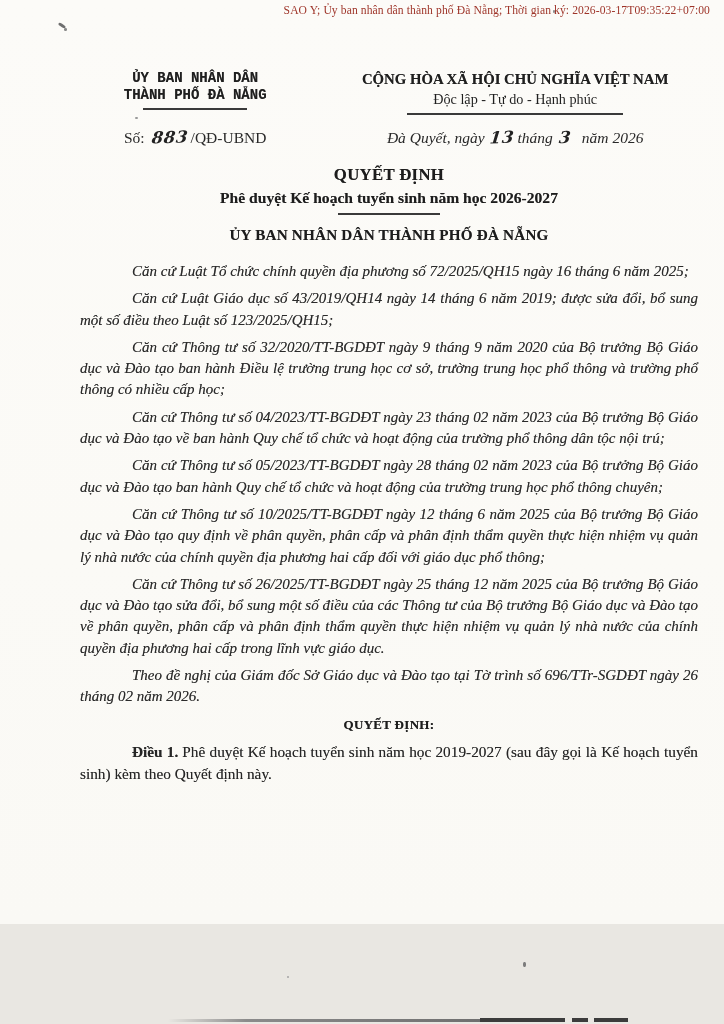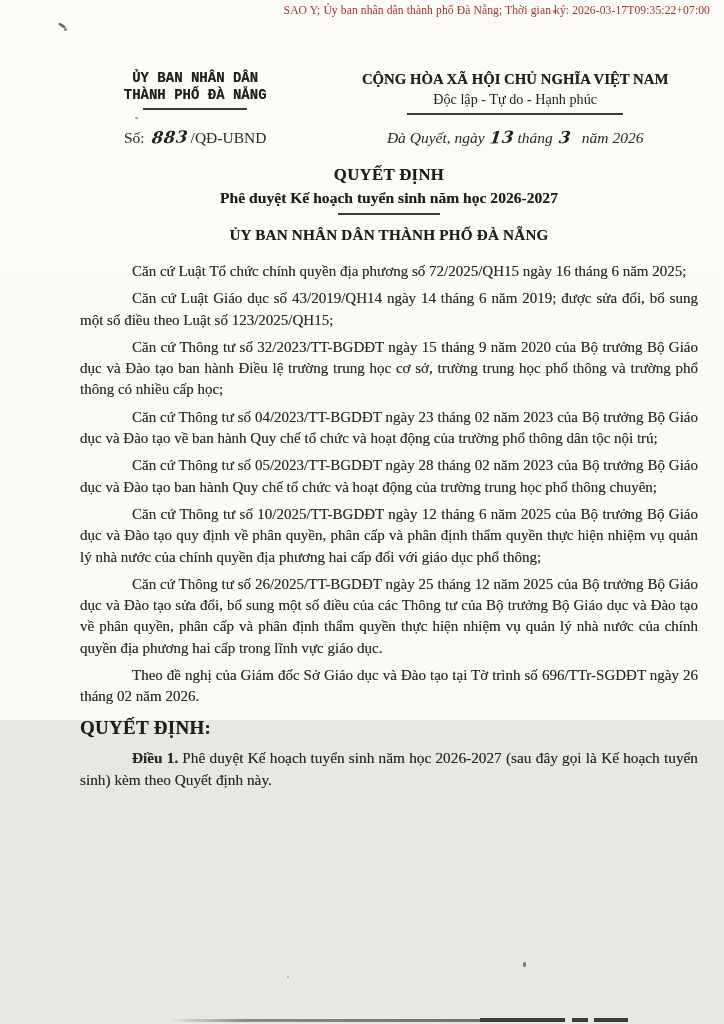--- a/index.html
+++ b/index.html
@@ -2,21 +2,21 @@
 <html><head>
 <meta charset="utf-8">
 <style>
   html,body{margin:0;padding:0;}
   body{
     width:724px;height:1024px;overflow:hidden;
     background:#e9e7e2;
     font-family:"Liberation Serif","DejaVu Serif",serif;
   }
   .page{
-    position:relative;width:724px;height:720px;
+    position:relative;width:724px;height:924px;
     background:linear-gradient(180deg,#fcfbf8 0%,#fbfaf6 60%,#faf9f5 100%);
     color:#282828;
   }
   .stamp-line{
     position:absolute;top:4px;right:14px;
     font-size:11.6px;letter-spacing:0.1px;
     white-space:nowrap;
   }
   .header-row{
     position:absolute;top:70px;left:60px;right:24px;
@@ -53,26 +53,26 @@
   .title-block{position:absolute;top:165px;left:80px;right:26px;text-align:center;}
   .title-main{font-weight:bold;font-size:16.8px;color:#1d1d1d;letter-spacing:0.3px;
     text-shadow:0 0 0.4px rgba(30,30,30,.6);}
   .title-sub{font-weight:bold;font-size:15.6px;margin-top:4px;color:#1d1d1d;
     text-shadow:0 0 0.4px rgba(30,30,30,.5);}
   .rule-title{width:102px;height:1.6px;margin-top:6px;}
   .issuer{font-weight:bold;font-size:15.2px;margin-top:11px;color:#1d1d1d;
     letter-spacing:0.2px;text-shadow:0 0 0.4px rgba(30,30,30,.5);}
   .body-text{position:absolute;top:261px;left:80px;right:26px;}
   .recital{
-    font-size:15px;line-height:21.3px;
+    font-style:italic;font-size:15px;line-height:21.3px;
     text-align:justify;text-indent:52px;margin:0 0 6px 0;color:#2b2b2b;
     text-shadow:0 0 0.35px rgba(40,40,40,.55);
   }
   .decide-heading{
-    text-align:left;font-weight:bold;font-size:19px;color:#1d1d1d;
+    text-align:center;font-weight:bold;font-size:13px;color:#1d1d1d;
     margin:9px 0 8px 0;letter-spacing:0.3px;
     text-shadow:0 0 0.4px rgba(30,30,30,.6);
   }
   .article{
     font-size:15.3px;line-height:22px;text-align:justify;text-indent:52px;
     margin:0;color:#262626;text-shadow:0 0 0.35px rgba(40,40,40,.5);
   }
   .article .lbl{font-weight:bold;}
   .article .txt{margin-left:4px;}
   
@@ -123,30 +123,30 @@
     <div class="title-main">QUYẾT ĐỊNH</div>
     <div class="title-sub">Phê duyệt Kế hoạch tuyển sinh năm học 2026-2027</div>
     <div class="rule rule-title"></div>
     <div class="issuer">ỦY BAN NHÂN DÂN THÀNH PHỐ ĐÀ NẴNG</div>
   </div>
 
   <div class="body-text">
     <div>
         <p class="recital">Căn cứ Luật Tổ chức chính quyền địa phương số 72/2025/QH15 ngày 16 tháng 6 năm 2025;</p>
         <p class="recital">Căn cứ Luật Giáo dục số 43/2019/QH14 ngày 14 tháng 6 năm 2019; được sửa đổi, bổ sung một số điều theo Luật số 123/2025/QH15;</p>
-        <p class="recital">Căn cứ Thông tư số 32/2023/TT-BGDĐT ngày 15 tháng 9 năm 2020 của Bộ trưởng Bộ Giáo dục và Đào tạo ban hành Điều lệ trường trung học cơ sở, trường trung học phổ thông và trường phổ thông có nhiều cấp học;</p>
+        <p class="recital">Căn cứ Thông tư số 32/2020/TT-BGDĐT ngày 9 tháng 9 năm 2020 của Bộ trưởng Bộ Giáo dục và Đào tạo ban hành Điều lệ trường trung học cơ sở, trường trung học phổ thông và trường phổ thông có nhiều cấp học;</p>
         <p class="recital">Căn cứ Thông tư số 04/2023/TT-BGDĐT ngày 23 tháng 02 năm 2023 của Bộ trưởng Bộ Giáo dục và Đào tạo về ban hành Quy chế tổ chức và hoạt động của trường phổ thông dân tộc nội trú;</p>
         <p class="recital">Căn cứ Thông tư số 05/2023/TT-BGDĐT ngày 28 tháng 02 năm 2023 của Bộ trưởng Bộ Giáo dục và Đào tạo ban hành Quy chế tổ chức và hoạt động của trường trung học phổ thông chuyên;</p>
         <p class="recital">Căn cứ Thông tư số 10/2025/TT-BGDĐT ngày 12 tháng 6 năm 2025 của Bộ trưởng Bộ Giáo dục và Đào tạo quy định về phân quyền, phân cấp và phân định thẩm quyền thực hiện nhiệm vụ quản lý nhà nước của chính quyền địa phương hai cấp đối với giáo dục phổ thông;</p>
         <p class="recital">Căn cứ Thông tư số 26/2025/TT-BGDĐT ngày 25 tháng 12 năm 2025 của Bộ trưởng Bộ Giáo dục và Đào tạo sửa đổi, bổ sung một số điều của các Thông tư của Bộ trưởng Bộ Giáo dục và Đào tạo về phân quyền, phân cấp và phân định thẩm quyền thực hiện nhiệm vụ quản lý nhà nước của chính quyền địa phương hai cấp trong lĩnh vực giáo dục.</p>
         <p class="recital">Theo đề nghị của Giám đốc Sở Giáo dục và Đào tạo tại Tờ trình số 696/TTr-SGDĐT ngày 26 tháng 02 năm 2026.</p>
       </div>
     <div class="decide-heading">QUYẾT ĐỊNH:</div>
     <p class="article">
-      <span class="lbl">Điều 1.</span><span class="txt">Phê duyệt Kế hoạch tuyển sinh năm học 2026-2027 (sau đây gọi là Kế hoạch tuyển sinh) kèm theo Quyết định này.</span>
+      <span class="lbl">Điều 1.</span><span class="txt">Phê duyệt Kế hoạch tuyển sinh năm học 2019-2027 (sau đây gọi là Kế hoạch tuyển sinh) kèm theo Quyết định này.</span>
     </p>
   </div>
 
   <div class="speck sp1"></div>
   <div class="speck sp1b"></div>
   <div class="speck sp2"></div>
   <div class="speck sp3"></div>
   <div class="speck sp4"></div>
   <div class="speck sp5"></div>
   <div class="bar bar-faint"></div>

